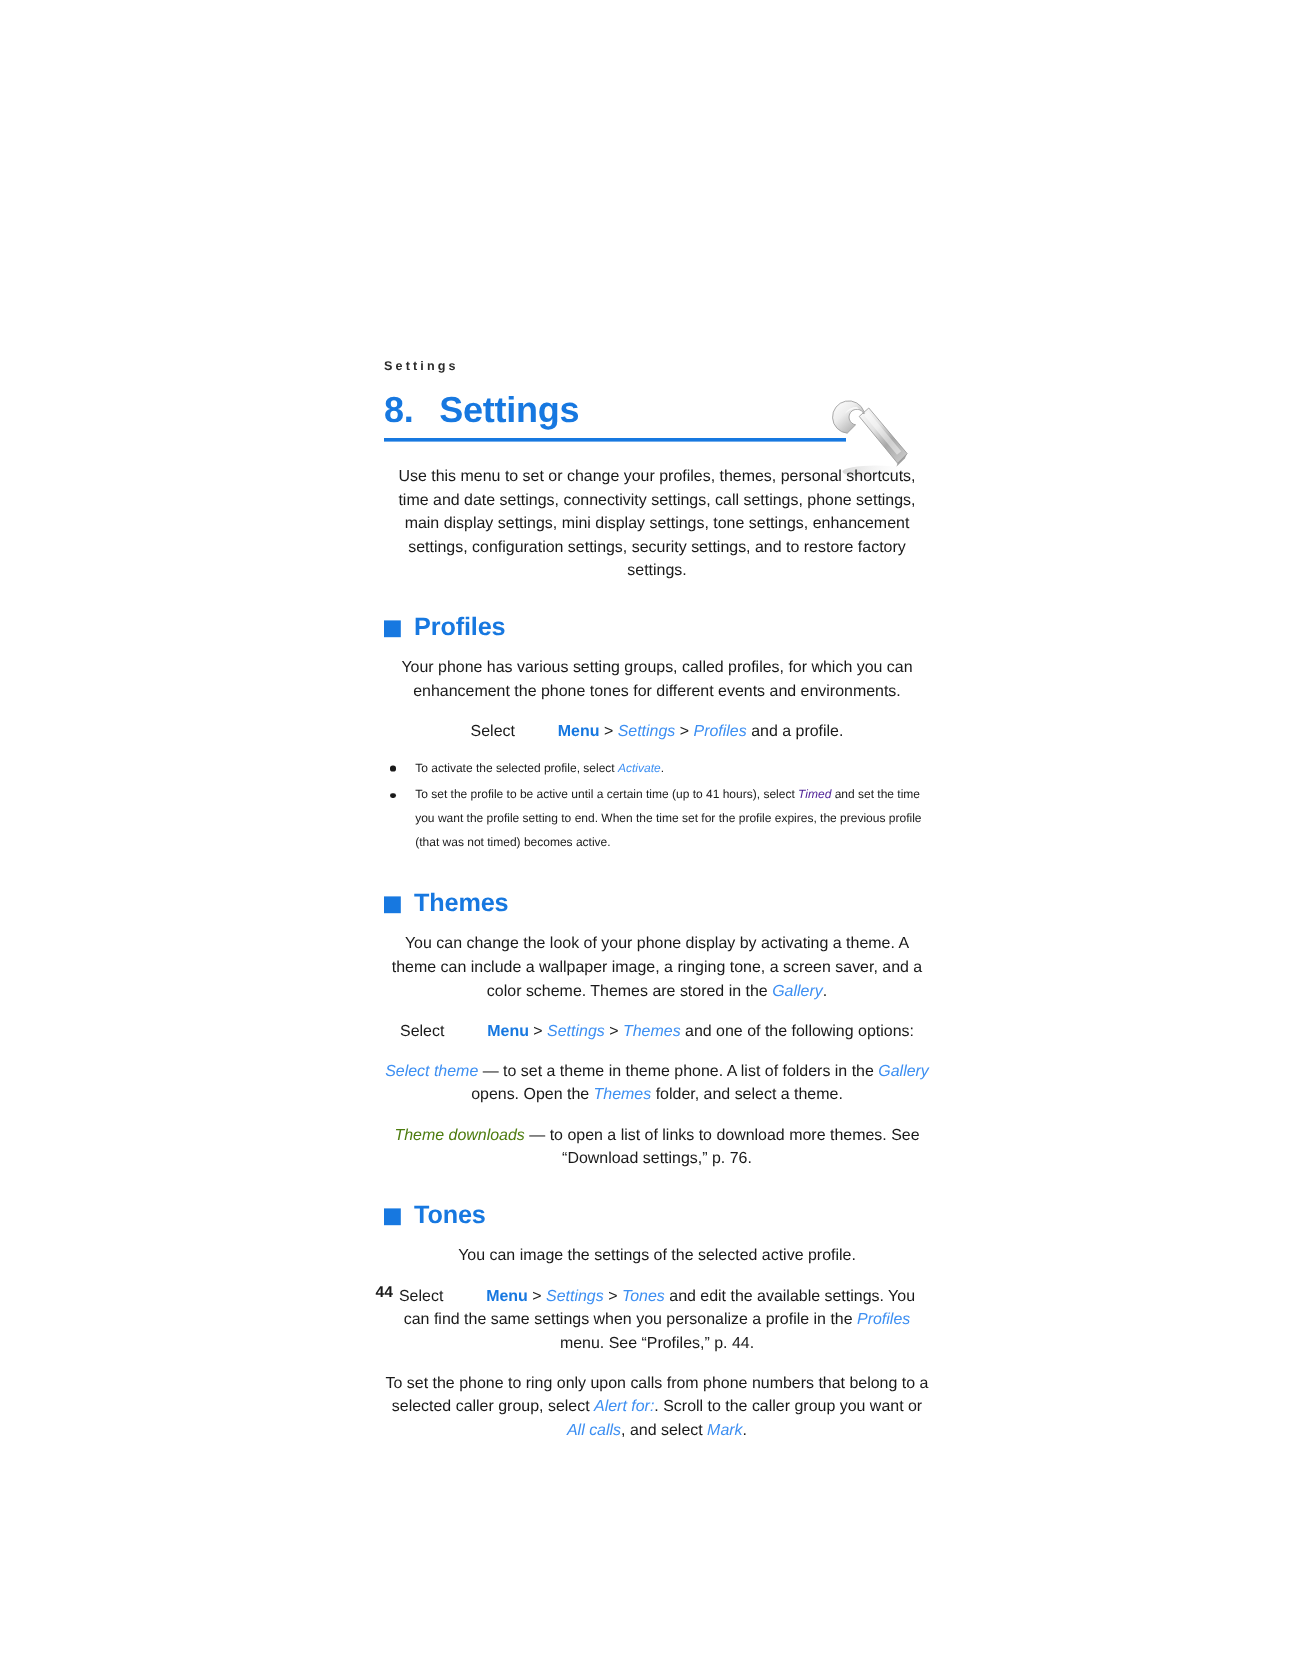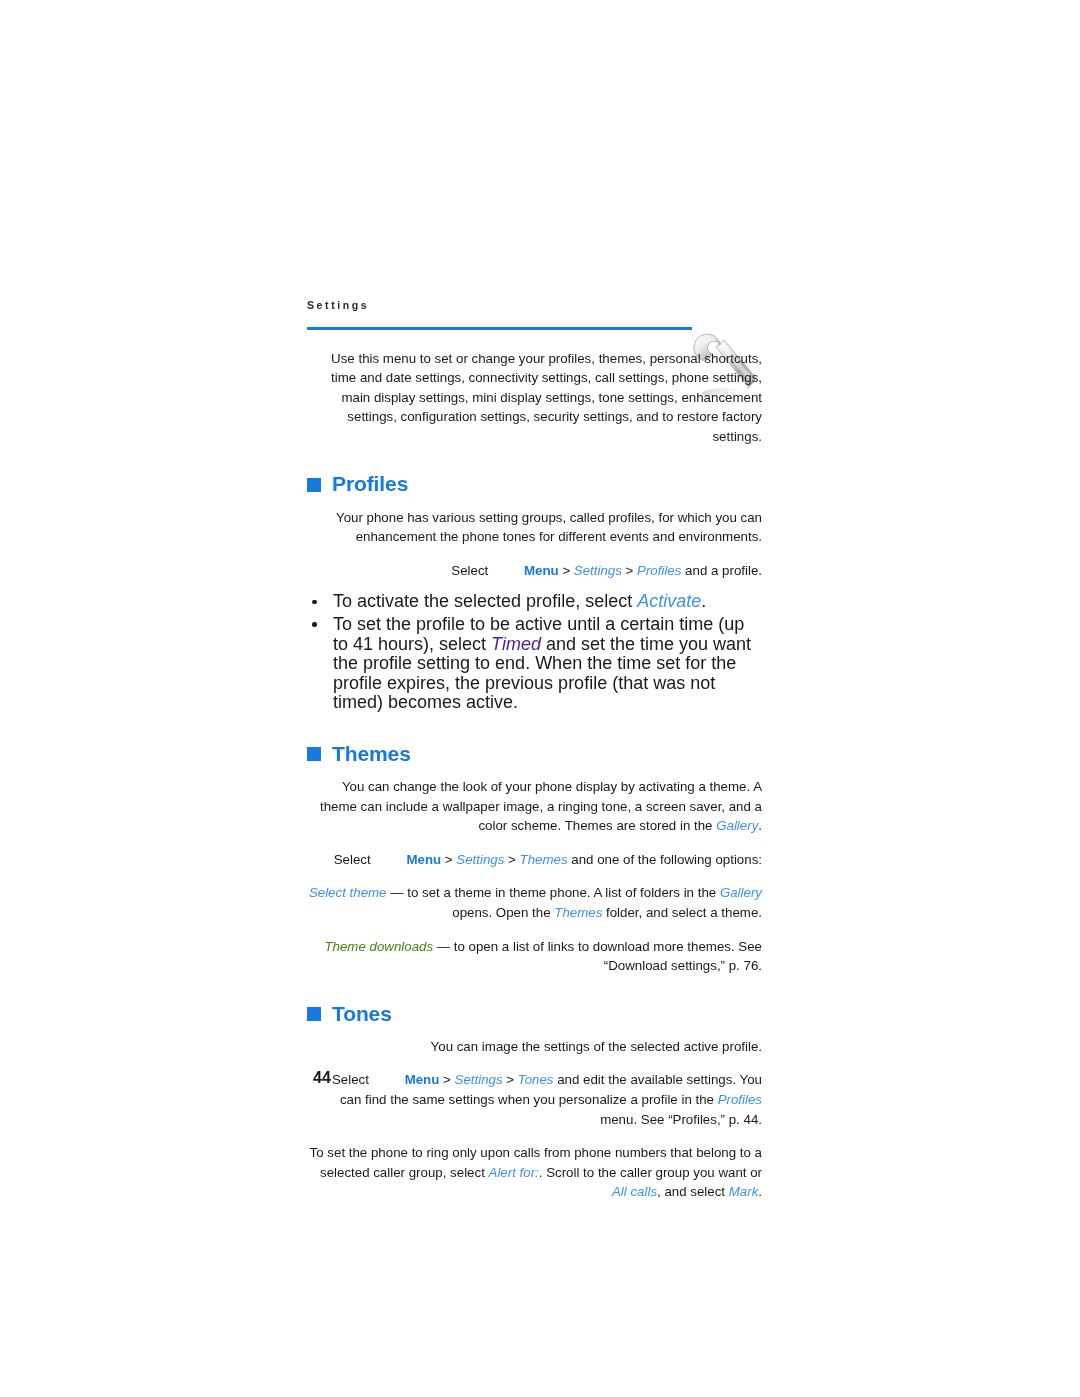--- a/index.html
+++ b/index.html
@@ -12,21 +12,21 @@
     height: 1397px;
     position: relative;
     font-family: "Liberation Sans", sans-serif;
     color: #1a1a1a;
     -webkit-font-smoothing: antialiased;
   }
 
   
   .page {
     position: absolute;
-    left: 307px;
+    left: 320px;
     top: 300px;
     width: 455px;
   }
 
   
   .running-header {
     font-size: 10.5px;
     font-weight: bold;
     letter-spacing: 2.6px;
     color: #2b2b2b;
@@ -67,21 +67,21 @@
     width: 78px;
     height: 70px;
   }
 
   
   p.body {
     font-size: 13.3px;
     line-height: 19.6px;
     margin: 0;
     color: #1a1a1a;
-    text-align: right;
+    text-align: center;
   }
   .gap-intro { height: 19px; }
   .gap-sm { height: 12px; }
   .gap-para { height: 14px; }
 
   
   .section-head {
     display: flex;
     align-items: center;
     gap: 11px;
@@ -106,21 +106,21 @@
 
   
   ul.dots {
     list-style: none;
     margin: 0;
     padding: 0;
   }
   ul.dots > li {
     position: relative;
     padding-left: 26px;
-    font-size: 18px;
+    font-size: 10px;
     line-height: 19.6px;
     margin-bottom: 3px;
   }
   ul.dots > li:before {
     content: "";
     position: absolute;
     left: 5px;
     top: 7.5px;
     width: 4.5px;
     height: 4.5px;
@@ -131,21 +131,21 @@
   
   .ui-bold { color: #1778e0; font-weight: bold; padding-left: 32px; }
   .ui-ital { color: #3d8ff2; font-style: italic; }
   .sep { color: #1a1a1a; }
 
   
   .folio {
     position: absolute;
     left: 313px;
     top: 1070px;
-    font-size: 16px;
+    font-size: 13px;
     font-weight: bold;
     color: #1a1a1a;
     line-height: 1;
   }
   .spacer-head-26 { height: 26px; }
 </style>
 </head>
 <body>
 
 <div class="wrench-icon">
@@ -185,20 +185,23 @@
 
     <path d="M24 6 a12 12 0 0 0 -10 6 a14 14 0 0 1 12 -4 Z" fill="#ffffff" opacity="0.7"></path>
   </svg>
 </div>
 
 <div class="page">
 
   <div class="running-header">Settings</div>
 
   <div class="chapter-head">
+    <div class="chapter-title" style="color: rgb(23, 120, 224);">
+      <span class="chapter-number">8.</span><span>Settings</span>
+    </div>
     <div class="chapter-rule" style="background: rgb(23, 120, 224);"></div>
   </div>
 
   <div class="gap-intro"></div>
 
   <p class="body">Use this menu to set or change your profiles, themes, personal shortcuts, time and date settings, connectivity settings, call settings, phone settings, main display settings, mini display settings, tone settings, enhancement settings, configuration settings, security settings, and to restore factory settings.</p>
 
   <div class="spacer-head-26"></div>
 
   <div class="section-head">

